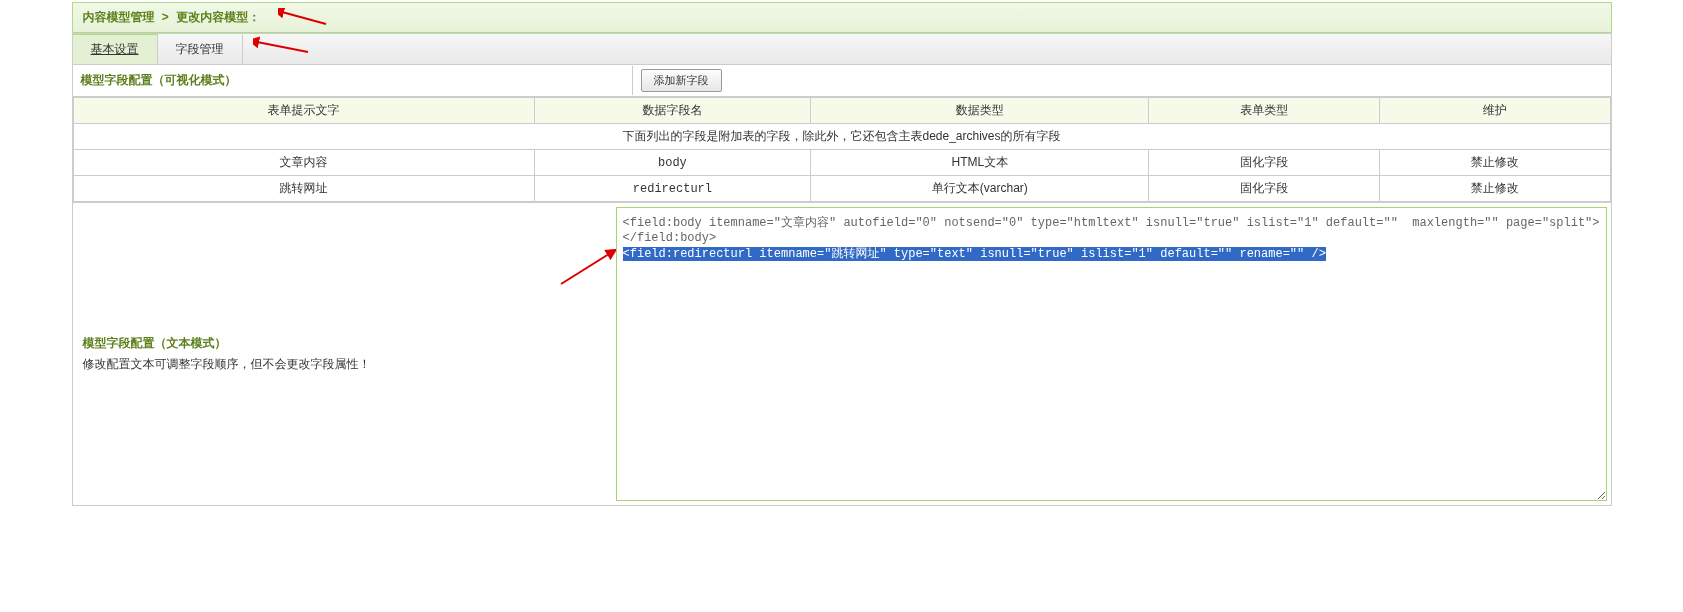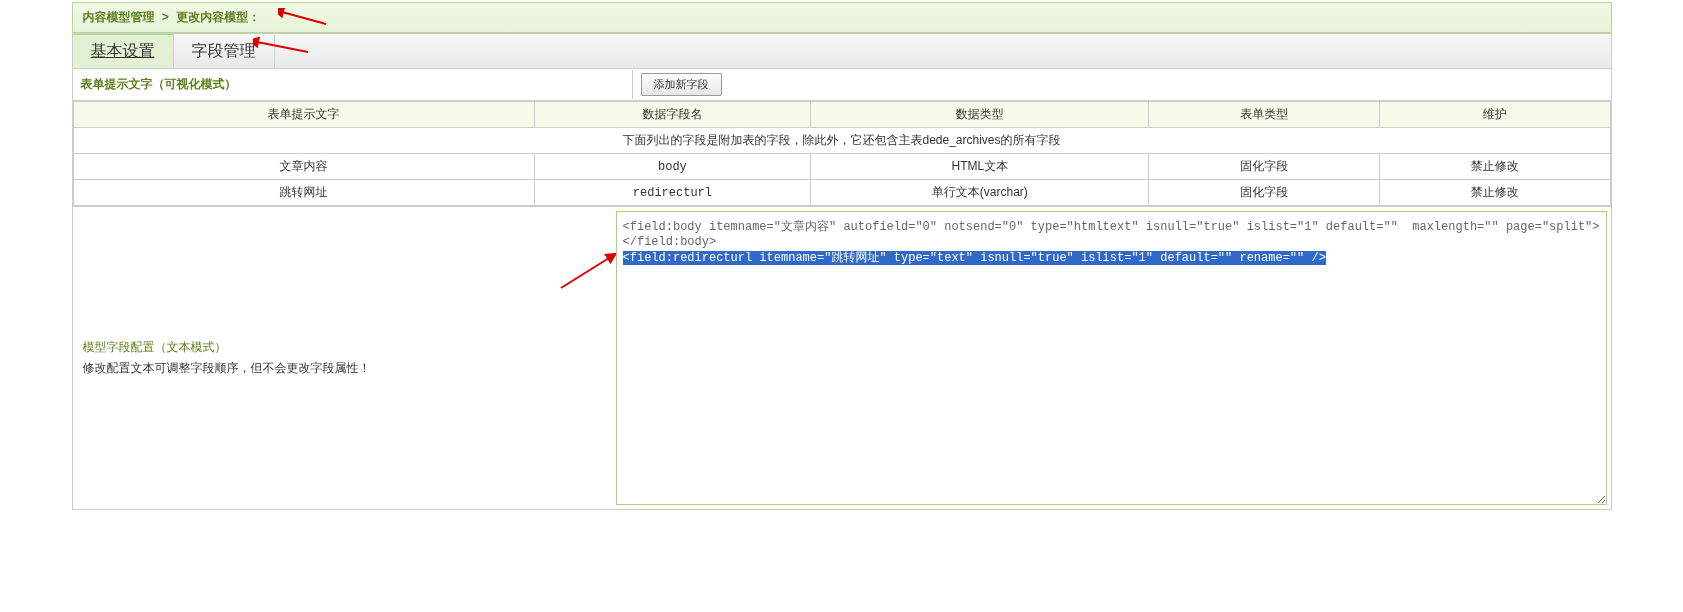--- a/index.html
+++ b/index.html
@@ -31,21 +31,21 @@
   .tab-row {
     border: 1px solid #ccc;
     background: linear-gradient(#f7f7f7,#e9e9e9);
     display: flex;
     position: relative;
   }
   .tab {
     padding: 6px 18px;
     border-right: 1px solid #ccc;
     cursor: pointer;
-    font-size: 16px;
+    font-size: 12px;
     border-top: 1px solid transparent;
   }
   .tab.active {
     background: #e4f0d4;
     border-top: 1px solid #b1db8a;
   }
   .tab.active a { text-decoration: underline; color:#333; }
   .tab a { text-decoration: none; color:#333; display:inline-block; }
   .section {
     border: 1px solid #ccc;
@@ -105,21 +105,21 @@
   .code-row .left {
     width: 540px;
     padding: 8px 10px;
     box-sizing: border-box;
     display:flex;
     flex-direction:column;
     justify-content:center;
   }
   .code-row .left .title2 {
     color: #5b7f1a;
-    font-weight: normal;
+    font-weight: bold;
     margin-bottom: 4px;
   }
   .code-row .left .hint {
     color: #333;
   }
   .code-row .right {
     flex: 1;
     padding: 4px;
   }
   .code-box {
@@ -181,21 +181,21 @@
               <path d="M0,0 L6,3 L0,6 Z" fill="#d00"></path>
             </marker>
           </defs>
           <line x1="55" y1="18" x2="4" y2="8" stroke="#d00" stroke-width="2" marker-end="url(#ah2)"></line>
         </svg>
     </div>
   </div>
 
   <div class="section">
     <div class="section-head">
-      <div class="title">表单提示文字（可视化模式）</div>
+      <div class="title">模型字段配置（可视化模式）</div>
       <div class="btncell">
         <span class="btn">添加新字段</span>
       </div>
     </div>
 
     <table class="grid">
       <colgroup>
         <col style="width:30%">
           <col style="width:18%">
           <col style="width:22%">

